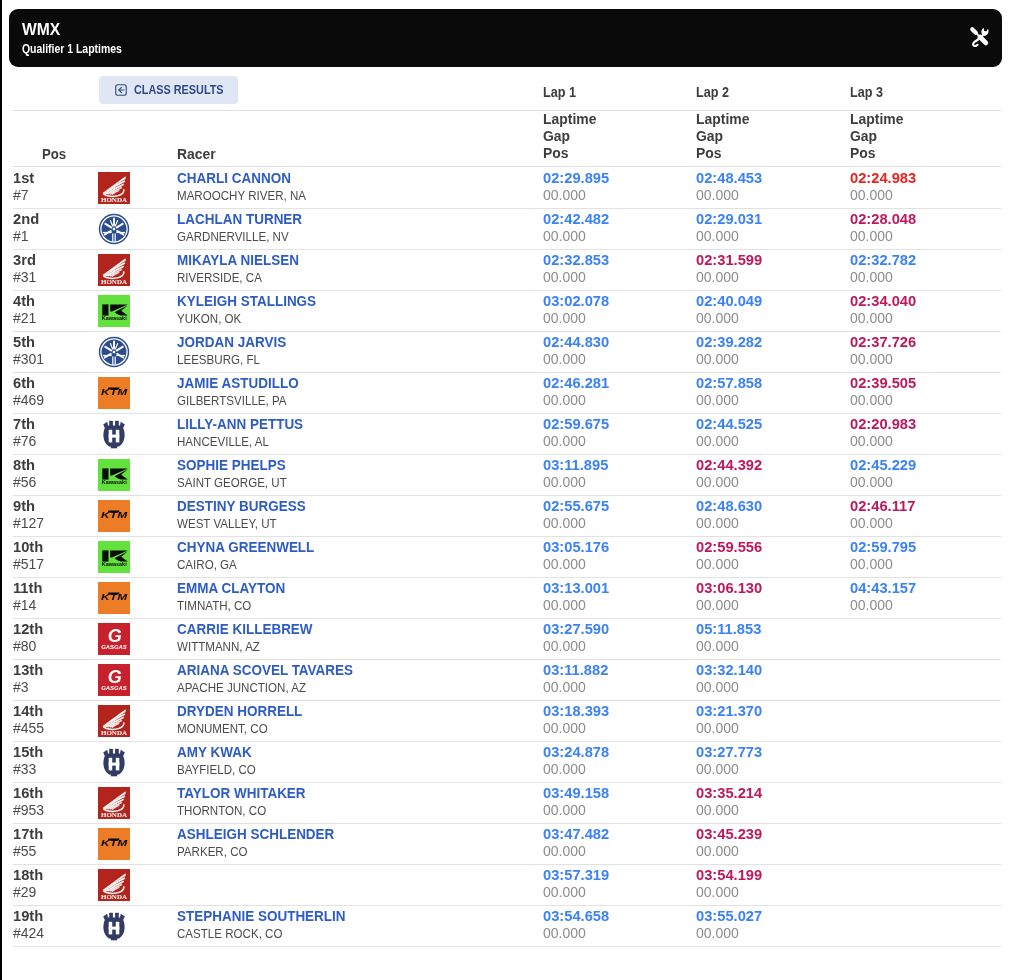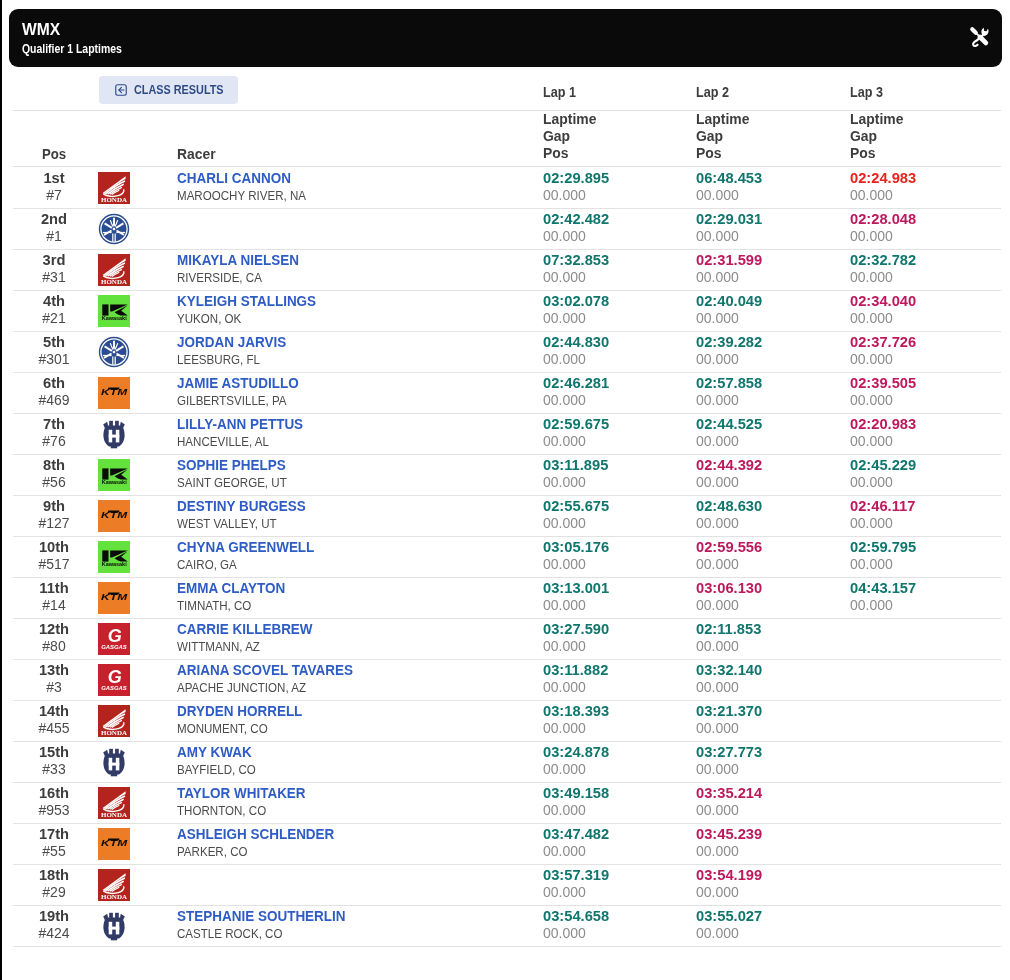--- a/index.html
+++ b/index.html
@@ -12,27 +12,27 @@
 .btn span{font-size:12.2px;font-weight:bold;color:#2d4a87;transform:scaleX(0.89);transform-origin:left center;white-space:nowrap}
 .hline{position:absolute;left:13px;width:988px;height:1px;background:#e0e0e0}
 .hd{font-size:14.5px;font-weight:bold;color:#3d3d3d;transform:scaleX(0.96);transform-origin:left center}
 .lap-h{position:absolute;top:84px;transform:scaleX(0.87)}
 .sub{position:absolute;top:111px;line-height:17px}
 .colh{position:absolute;top:146px}
 .row{position:absolute;left:13px;width:988px;height:41px;border-bottom:1px solid #e2e2e2}
 .cell{position:absolute;top:1.5px;line-height:17px}
 .l1{font-size:14.7px;font-weight:bold;color:#3d3d3d}
 .l2{font-size:14px;color:#4b4b4b}
-.cpos{left:0;width:82px;text-align:center}
+.cpos{left:0;width:82px;}
 .clogo{position:absolute;left:85px;top:4px;width:32px;height:32px}
 .cname{left:164px}
 .cname .l1{color:#2e5cc5;font-size:14.5px;transform:scaleX(0.93);transform-origin:left center}
 .cname .l2{font-size:13px;transform:scaleX(0.89);transform-origin:left center}
 .cl1{left:530px}.cl2{left:683px}.cl3{left:837px}
-.lapd{color:#0f766e}.lapb{color:#be185d}.lapr{color:#e8221f}
+.lapd{color:#3b82f6}.lapb{color:#be185d}.lapr{color:#e8221f}
 .gap{color:#8c8c8c}
 </style></head><body>
 <div class="page">
 <div class="leftedge"></div>
 <div class="hdr">
       <div class="t1">WMX</div>
       <div class="t2">Qualifier 1 Laptimes</div>
       <div class="tools"><svg width="23" height="23" viewBox="0 0 21 21">
           <g stroke="#fff" fill="none">
             <path d="M3.9 3.9 L7.1 7.1" stroke-width="3.8" stroke-linecap="round"></path>
@@ -81,21 +81,21 @@
         </svg></div>
       <div class="cell cname">
         <div class="l1">CHARLI CANNON</div>
         <div class="l2">MAROOCHY RIVER, NA</div>
       </div>
       <div class="cell cl1">
         <div class="l1 lapd">02:29.895</div>
         <div class="l2 gap">00.000</div>
       </div>
       <div class="cell cl2">
-        <div class="l1 lapd">06:48.453</div>
+        <div class="l1 lapd">02:48.453</div>
         <div class="l2 gap">00.000</div>
       </div>
       <div class="cell cl3">
         <div class="l1 lapr">02:24.983</div>
         <div class="l2 gap">00.000</div>
       </div>
     </div>
 <div class="row" style="top:209px">
       <div class="cell cpos">
         <div class="l1">2nd</div>
@@ -112,20 +112,24 @@
             <path d="M26.0 21.9 L18.5 17.5" stroke-width="2"></path>
             <path d="M12.3 7.2 C13.1 9.9 14.1 12 15.2 13.6" stroke-width="1.2"></path>
             <path d="M19.7 7.2 C18.9 9.9 17.9 12 16.8 13.6" stroke-width="1.2"></path>
             <path d="M4.9 19.5 H13.6" stroke-width="1.2"></path>
             <path d="M18.4 19.5 H27.1" stroke-width="1.2"></path>
             <path d="M14.8 20.6 V28.7" stroke-width="1.2"></path>
             <path d="M17.2 20.6 V28.7" stroke-width="1.2"></path>
           </g>
           <rect x="14.8" y="14.8" width="2.4" height="2.4" fill="#fff"></rect>
         </svg></div>
+      <div class="cell cname">
+        <div class="l1">LACHLAN TURNER</div>
+        <div class="l2">GARDNERVILLE, NV</div>
+      </div>
       <div class="cell cl1">
         <div class="l1 lapd">02:42.482</div>
         <div class="l2 gap">00.000</div>
       </div>
       <div class="cell cl2">
         <div class="l1 lapd">02:29.031</div>
         <div class="l2 gap">00.000</div>
       </div>
       <div class="cell cl3">
         <div class="l1 lapb">02:28.048</div>
@@ -147,21 +151,21 @@
             <path d="M21.3 18.3 C18.3 19.6 15.6 21.2 13.8 22.5" stroke-width="1.2"></path>
             <path d="M5.3 21.9 C8.8 24.5 15.4 25.1 20.2 23.7 C23.3 22.8 25.2 21.1 25.8 19 C26 18.3 25.8 17.7 25.4 17.4" stroke-width="1.4"></path>
           </g>
           <text x="16" y="29.6" font-family="Liberation Serif, serif" font-size="6.8" font-weight="bold" fill="#fff" text-anchor="middle" textLength="26" lengthAdjust="spacingAndGlyphs">HONDA</text>
         </svg></div>
       <div class="cell cname">
         <div class="l1">MIKAYLA NIELSEN</div>
         <div class="l2">RIVERSIDE, CA</div>
       </div>
       <div class="cell cl1">
-        <div class="l1 lapd">07:32.853</div>
+        <div class="l1 lapd">02:32.853</div>
         <div class="l2 gap">00.000</div>
       </div>
       <div class="cell cl2">
         <div class="l1 lapb">02:31.599</div>
         <div class="l2 gap">00.000</div>
       </div>
       <div class="cell cl3">
         <div class="l1 lapd">02:32.782</div>
         <div class="l2 gap">00.000</div>
       </div>
@@ -429,21 +433,21 @@
         </svg></div>
       <div class="cell cname">
         <div class="l1">CARRIE KILLEBREW</div>
         <div class="l2">WITTMANN, AZ</div>
       </div>
       <div class="cell cl1">
         <div class="l1 lapd">03:27.590</div>
         <div class="l2 gap">00.000</div>
       </div>
       <div class="cell cl2">
-        <div class="l1 lapd">02:11.853</div>
+        <div class="l1 lapd">05:11.853</div>
         <div class="l2 gap">00.000</div>
       </div>
     </div>
 <div class="row" style="top:660px">
       <div class="cell cpos">
         <div class="l1">13th</div>
         <div class="l2">#3</div>
       </div>
       <div class="clogo"><svg width="32" height="32" viewBox="0 0 32 32">
           <rect width="32" height="32" fill="#c7212d"></rect>

